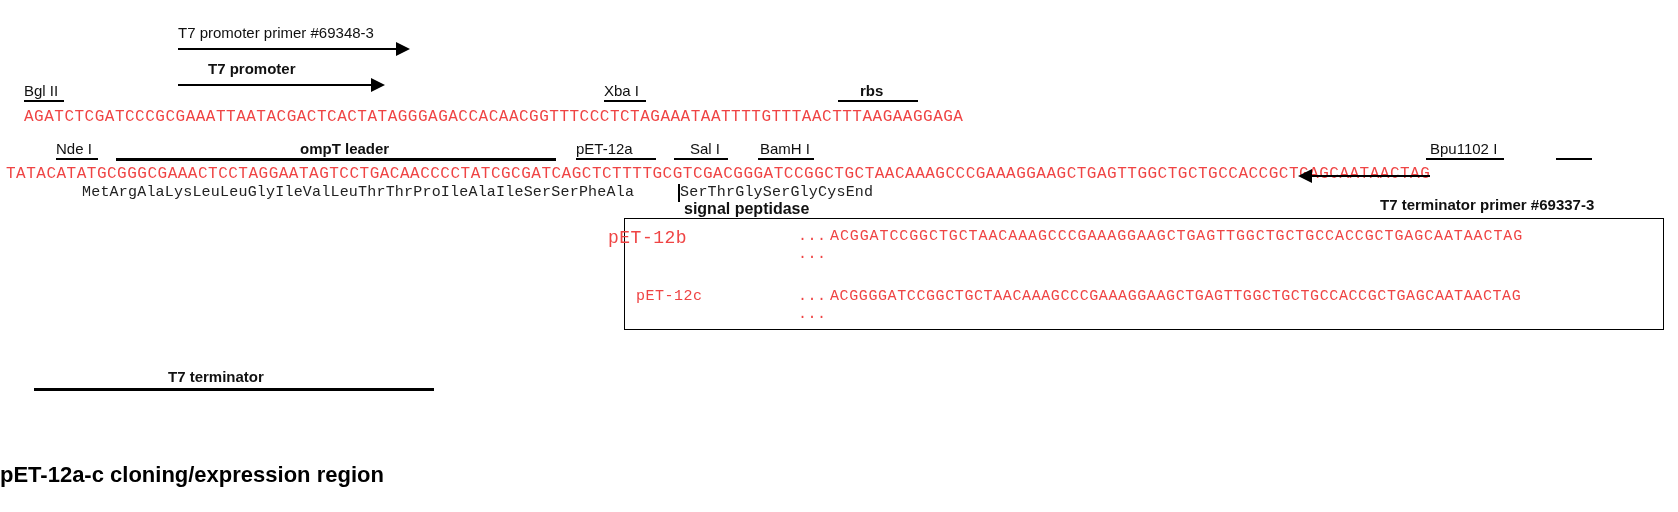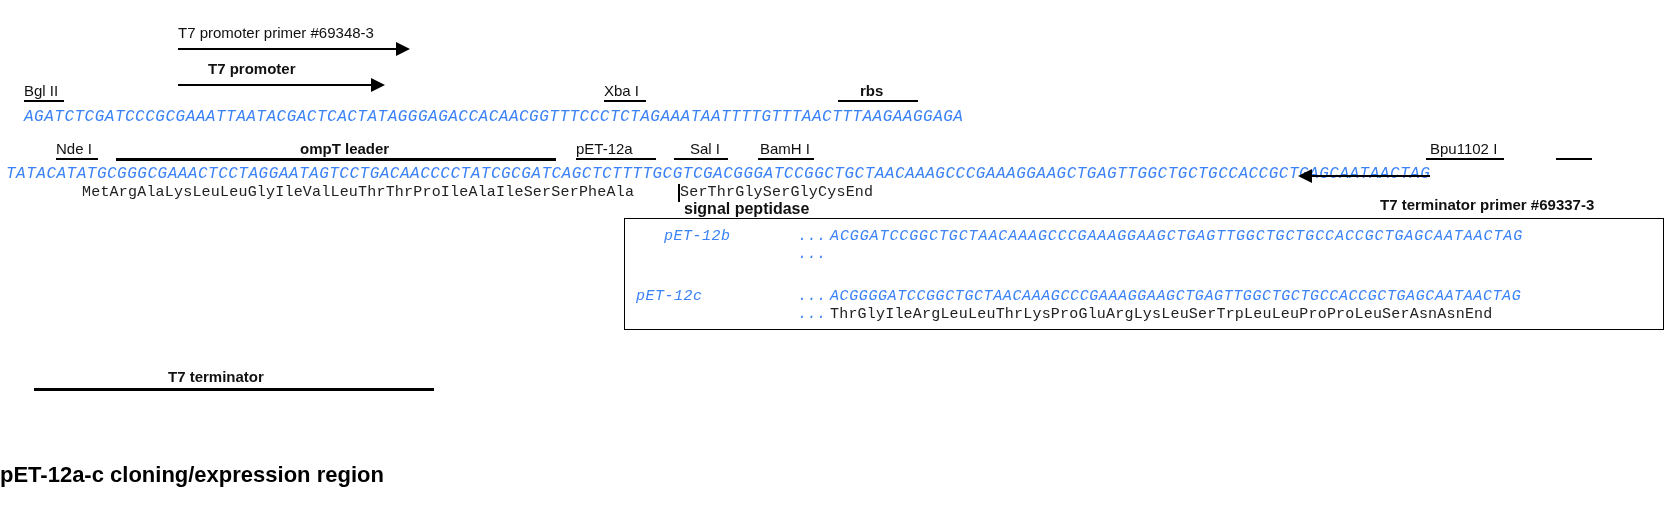--- a/index.html
+++ b/index.html
@@ -14,22 +14,21 @@
     position: relative;
     width: 1678px;
     height: 512px;
   }
   .abs { position: absolute; }
   .seq {
     font-family: "Courier New", Courier, monospace;
     font-size: 16px;
     letter-spacing: 0.5px;
     white-space: pre;
-    color: #3b82f6;
-    font-style: italic;
+    color: #ef4444;
   }
   .prot {
     font-family: "Courier New", Courier, monospace;
     font-size: 15px;
     letter-spacing: 0.2px;
     white-space: pre;
     color: #222;
   }
   .lbl {
     font-family: Arial, Helvetica, sans-serif;
@@ -147,30 +146,29 @@
   <div class="abs prot" style="left:680px; top:184px;">SerThrGlySerGlyCysEnd</div>
 
   <div class="abs arrow-l" style="left:1300px; top:175px; width:130px;"></div>
   <div class="abs lbl bold" style="left:1380px; top:196px;">T7 terminator primer #69337-3</div>
 
   <div class="abs tick" style="left:678px; top:184px; height:18px;"></div>
   <div class="abs lbl bold" style="left:684px; top:200px; font-size:16px;">signal peptidase</div>
 
   <div class="box" style="left:624px; top:218px; width:1038px; height:110px;"></div>
 
-  <div class="abs seq" style="left:664px; top:228px; font-size:15px;text-align:right;">pET-12b</div>
+  <div class="abs seq" style="left:608px; top:228px; font-size:18px;text-align:right;">pET-12b</div>
   <div class="abs seq" style="left:798px; top:228px; font-size:15px;">...</div>
   <div class="abs seq" style="left:830px; top:228px; font-size:15px; letter-spacing:0.9px;">ACGGATCCGGCTGCTAACAAAGCCCGAAAGGAAGCTGAGTTGGCTGCTGCCACCGCTGAGCAATAACTAG</div>
   <div class="abs seq" style="left:798px; top:246px; font-size:15px;">...</div>
 
   <div class="abs seq" style="left:636px; top:288px; font-size:15px;">pET-12c</div>
   <div class="abs seq" style="left:798px; top:288px; font-size:15px;">...</div>
   <div class="abs seq" style="left:830px; top:288px; font-size:15px; letter-spacing:0.6px;">ACGGGGATCCGGCTGCTAACAAAGCCCGAAAGGAAGCTGAGTTGGCTGCTGCCACCGCTGAGCAATAACTAG</div>
   <div class="abs seq" style="left:798px; top:306px; font-size:15px;">...</div>
-  <div class="abs prot" style="left:830px; top:306px; font-size:15px; letter-spacing:0.2px;">ThrGlyIleArgLeuLeuThrLysProGluArgLysLeuSerTrpLeuLeuProProLeuSerAsnAsnEnd</div>
 
   <div class="abs lbl bold" style="left:168px; top:368px;">T7 terminator</div>
   <div class="abs thickbar" style="left:34px; top:388px; width:400px;"></div>
 
 
   <div class="abs title" style="left:0px; right:0px; top:462px;">pET-12a-c cloning/expression region</div>
 
 </div>
 
 </body></html>

